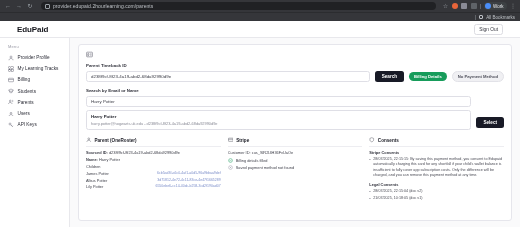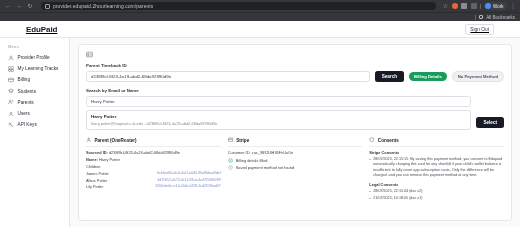--- a/index.html
+++ b/index.html
@@ -57,21 +57,21 @@
   .bm-icon {
     width: 4.5px; height: 4.5px; border: 0.5px solid #bdc1c6; border-radius: 1px;
   }
 
   
   .page { flex: 1; background: #ffffff; display: flex; flex-direction: column; min-height: 0; }
 
   .app-header {
     height: 17px; background: #ffffff; border-bottom: 0.5px solid #e8e8ec;
     display: flex; align-items: center; justify-content: space-between;
-    padding: 0 26px; flex-shrink: 0; text-decoration: underline;
+    padding: 0 17px; flex-shrink: 0;
   }
   .brand { font-size: 8px; font-weight: bold; color: #15161c; letter-spacing: -0.1px; }
   .signout-btn {
     font-size: 4.8px; color: #32333d; background: #ffffff;
     border: 0.5px solid #dcdce2; border-radius: 2.5px; padding: 2px 4px;
     cursor: pointer; white-space: nowrap;
   }
 
   .body-row { flex: 1; display: flex; min-height: 0; }
 

